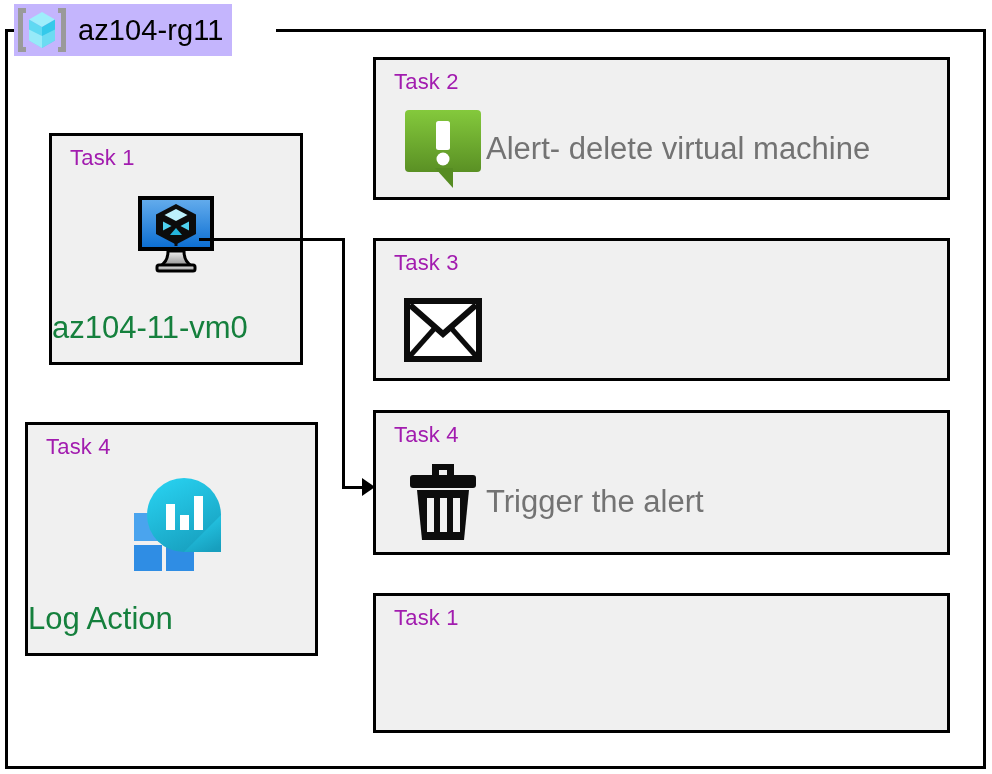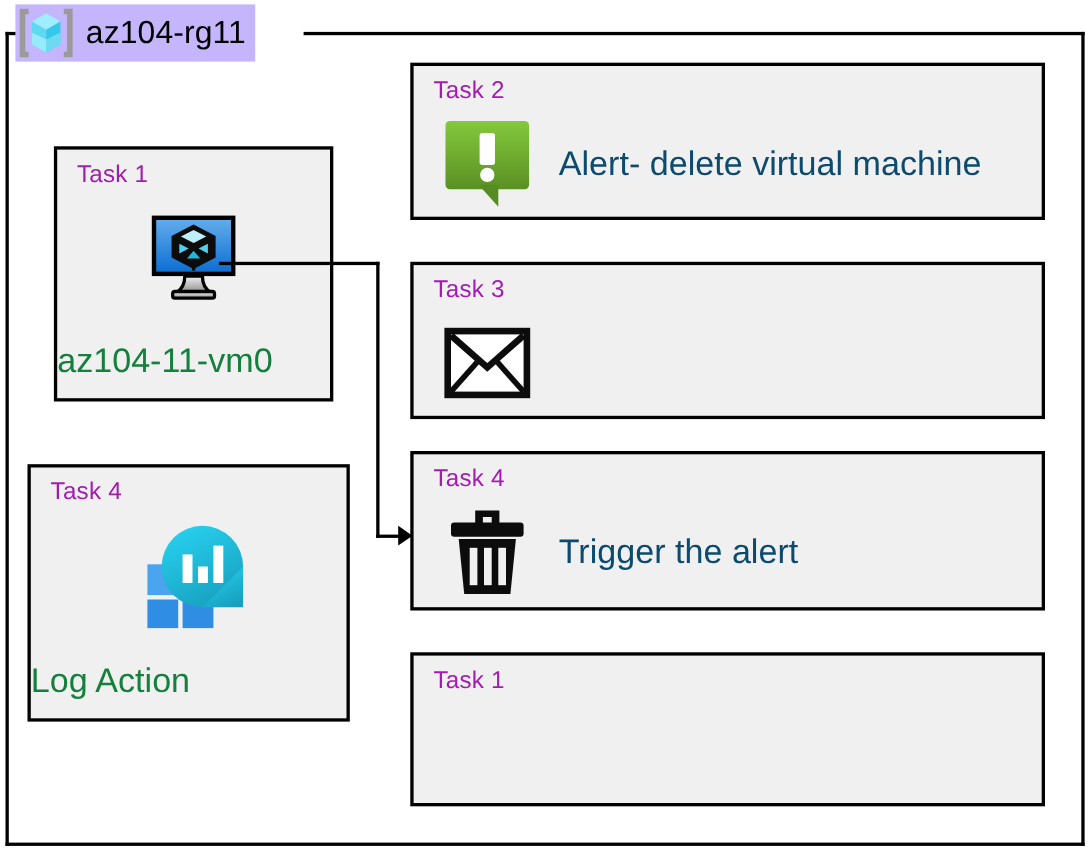--- a/index.html
+++ b/index.html
@@ -128,22 +128,21 @@
   .card-right .icon-wrap {
     width: 86px;
     min-width: 86px;
     height: 86px;
     display: flex;
     align-items: center;
     justify-content: center;
   }
   .card-right .card-label {
     font-size: 31px;
-    color: #0c4a6e;
-    margin-left: 22px;
+    color: #737373;
     white-space: nowrap;
   }
 
   
   .conn {
     position: absolute;
     background: #000000;
   }
   #conn-h1 { left: 199px; top: 238px; width: 146px; height: 3px; }
   #conn-v  { left: 342px; top: 238px; width: 3px; height: 251px; }

